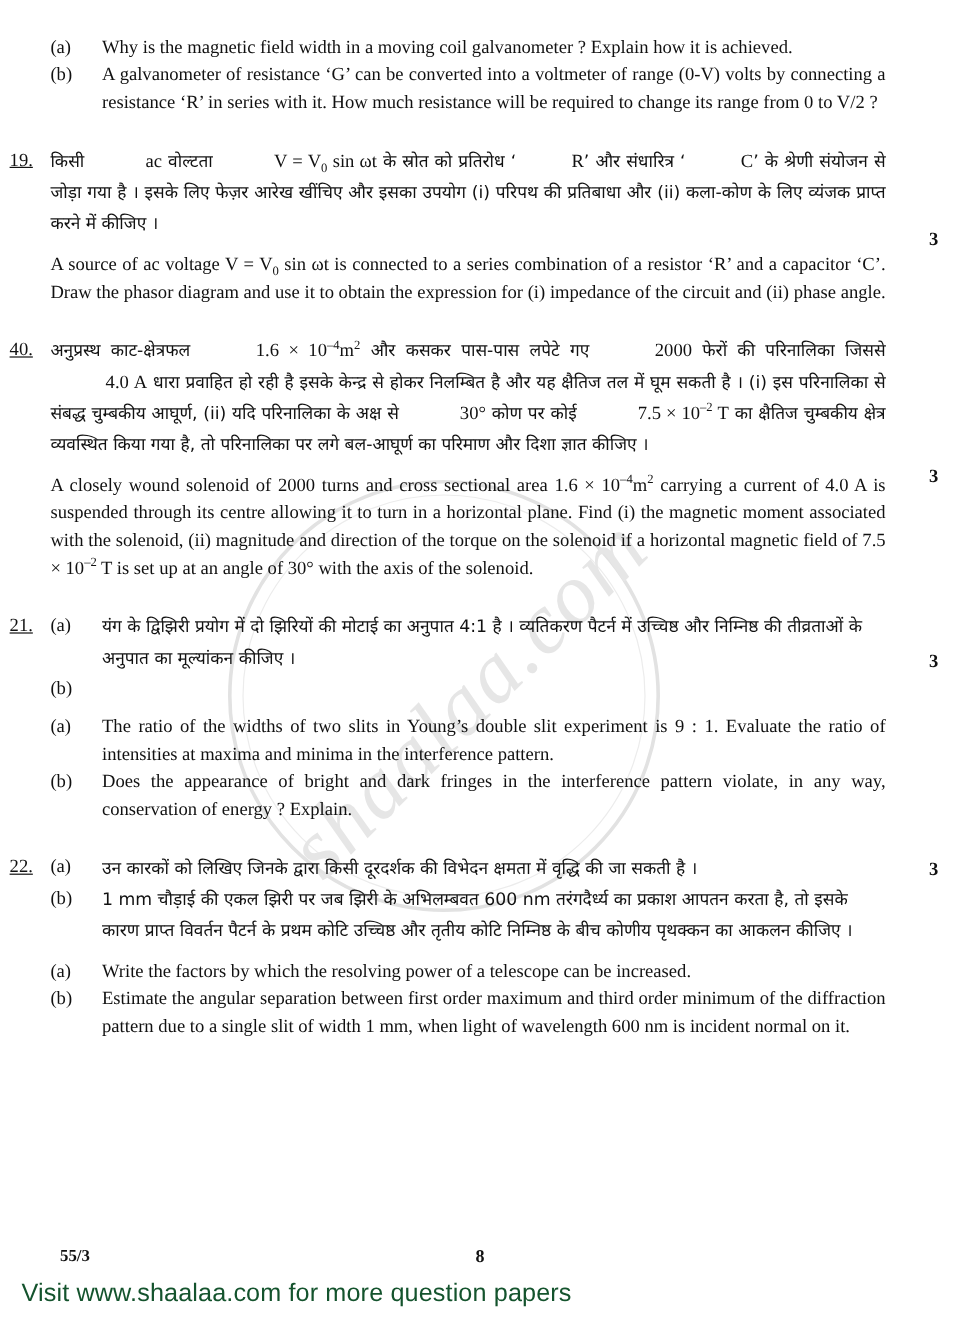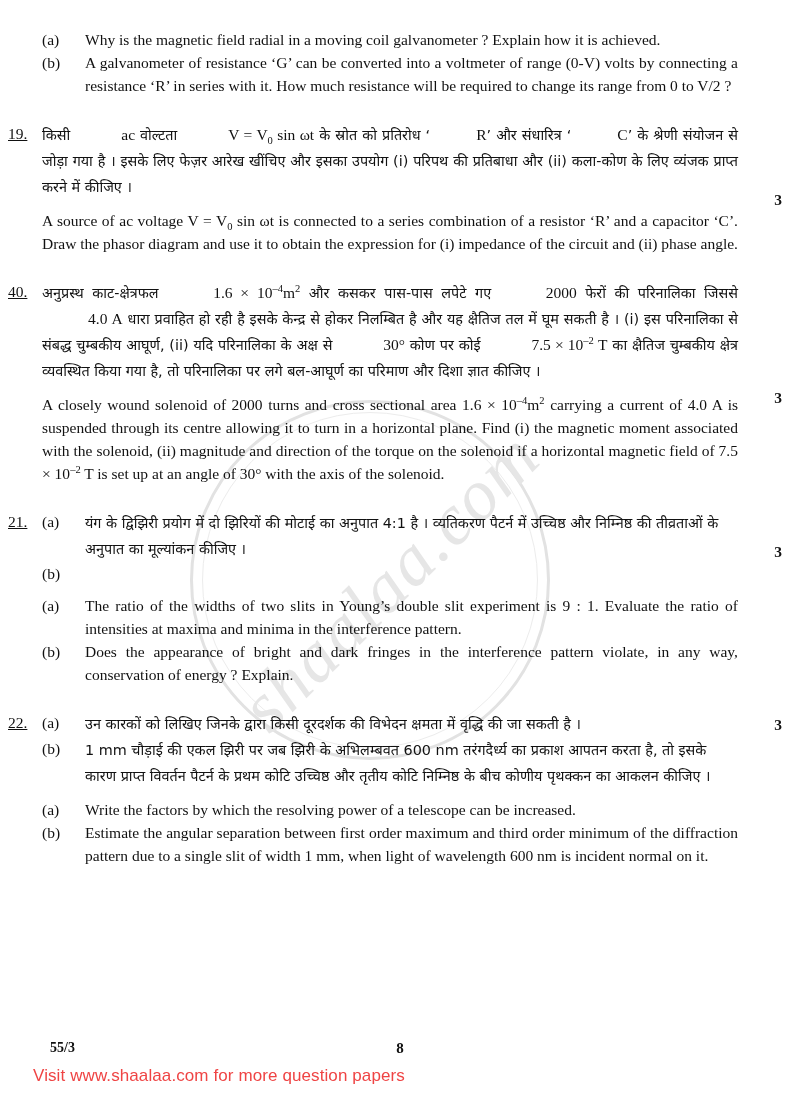--- a/index.html
+++ b/index.html
@@ -157,46 +157,45 @@
     top: 0;
     text-align: center;
     font-size: 15px;
     font-weight: bold;
   }
   #promo {
     position: absolute;
     left: 18px;
     top: 1066px;
     font-family: "Liberation Sans", "DejaVu Sans", sans-serif;
-    font-size: 17px;
-    color: #ef4444;
+    font-size: 21px;
+    color: #14532d;
     z-index: 3;
     letter-spacing: 0.1px;
-    margin-left: 15px;
   }
   .content-top { padding-top: 28px; }
 </style>
 </head>
 <body>
 
 <div id="watermark">
   <div class="ring"></div>
   <div class="ring2"></div>
   <div class="wm-text">shaalaa.com</div>
 </div>
 
 <div id="page">
 
   <div class="content-top"></div>
 
   <div class="block">
     <div class="qrow">
       <div class="qnum"></div>
       <div class="qlet">(a)</div>
-      <div class="qbody nojust">Why is the magnetic field radial in a moving coil galvanometer ? Explain how it is achieved.</div>
+      <div class="qbody nojust">Why is the magnetic field width in a moving coil galvanometer ? Explain how it is achieved.</div>
     </div>
     <div class="qrow">
       <div class="qnum"></div>
       <div class="qlet">(b)</div>
       <div class="qbody">A galvanometer of resistance ‘G’ can be converted into a voltmeter of range (0-V) volts by connecting a resistance ‘R’ in series with it. How much resistance will be required to change its range from 0 to V/2 ?</div>
     </div>
   </div>
 
   <div class="gap-l"></div>
 

